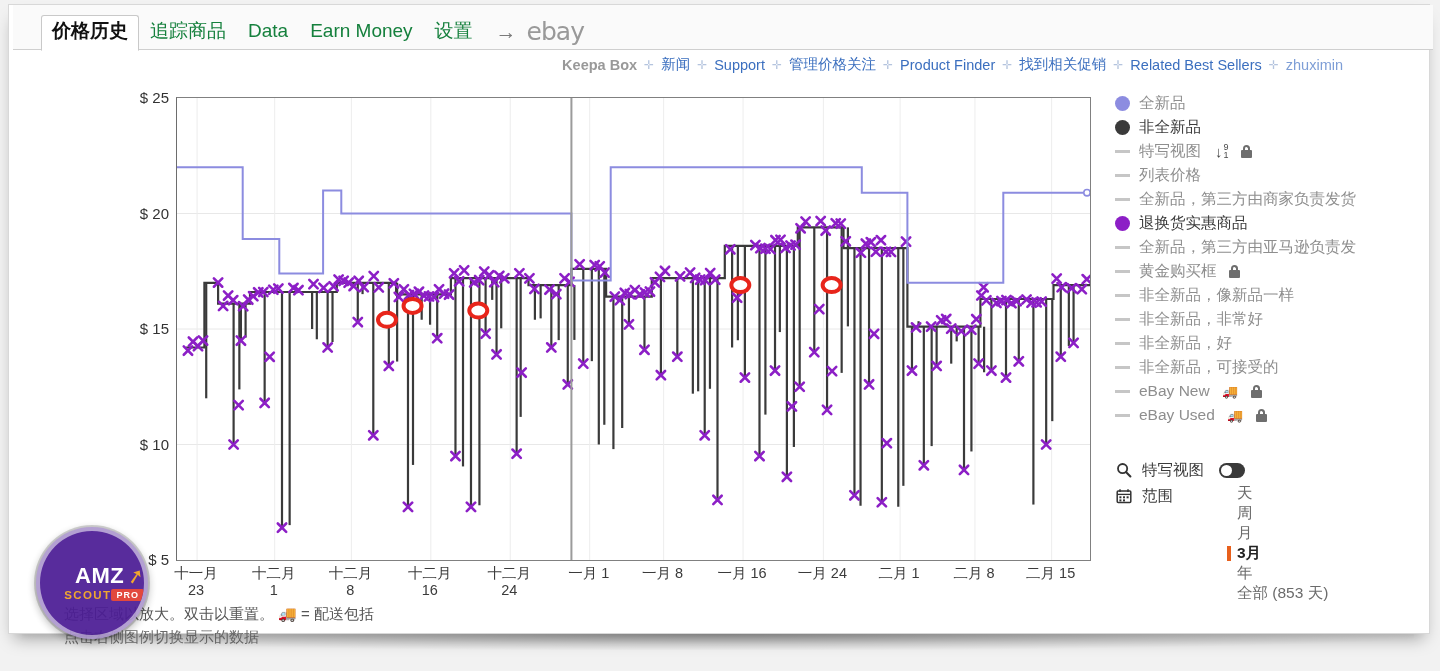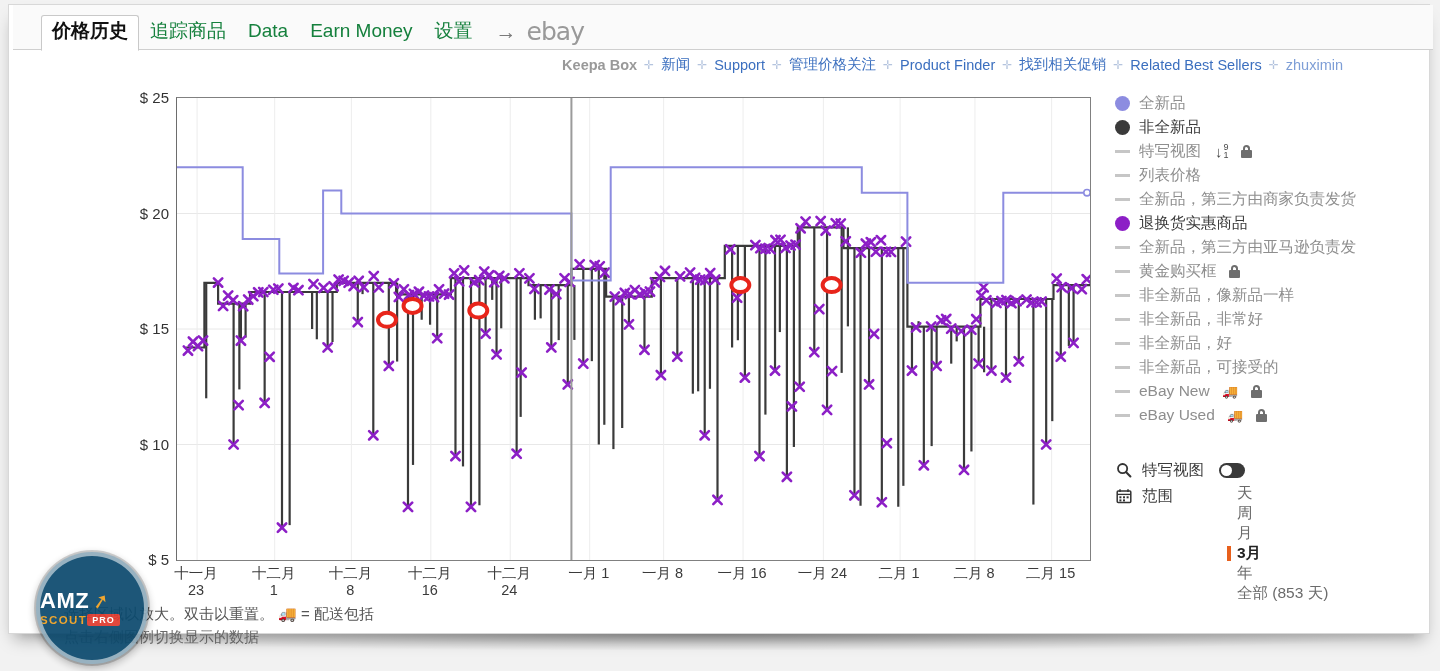--- a/index.html
+++ b/index.html
@@ -207,29 +207,29 @@
     font-size: 15px; color: #555555;
   }
   .footer .line2 {
     color: #6a6a6a; margin-top: 4px;
   }
   .footer .truckf { color: #d0402c; }
 
   
   .badge {
     position: absolute;
-    left: 27px; top: 547px;
+    left: 27px; top: 522px;
     width: 104px; height: 104px;
     border-radius: 50%;
-    background: #0c4a6e;
+    background: #4c1d95;
     border: 4px solid rgba(255,255,255,0.55);
     box-shadow: 0 0 0 2px rgba(0,0,0,0.18), 0 3px 10px rgba(0,0,0,0.35);
     overflow: hidden;
     display: flex; flex-direction: column;
-    align-items: flex-start; justify-content: center;
+    align-items: flex-end; justify-content: center;
     opacity: 0.93;
   }
   .badge-top {
     display: flex; align-items: center; gap: 3px;
   }
   .badge-amz {
     color: #ffffff; font-weight: bold; font-size: 22px;
     letter-spacing: 0.5px; line-height: 22px;
   }
   .badge-arrow {

